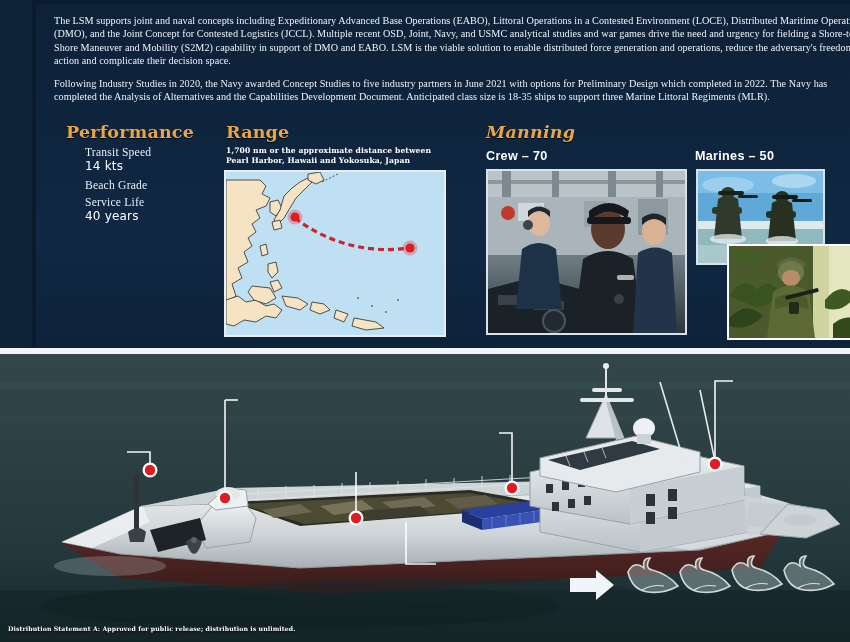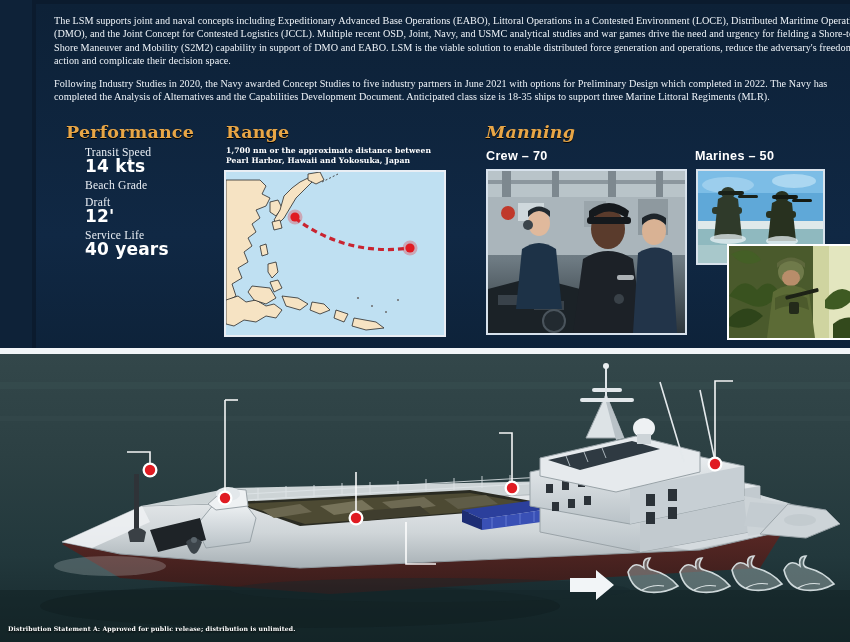--- a/index.html
+++ b/index.html
@@ -41,21 +41,21 @@
     color:#ffffff;
   }
   .perf-row{margin-bottom:4.5px;}
   .perf-label{
     font-family:"Liberation Serif", serif;
     font-size:11.6px;line-height:13px;color:#e9eef4;
     display:block;letter-spacing:.2px;
   }
   .perf-value{
     font-family:"DejaVu Sans", sans-serif;
-    font-weight:bold;font-size:17px;line-height:15px;color:#ffffff;
+    font-weight:normal;font-size:12px;line-height:15px;color:#ffffff;
     display:block;letter-spacing:.2px;
   }
 
   
   #range-head{left:190px;top:118px;}
   #range-sub{
     position:absolute;left:190px;top:142px;width:215px;
     font-family:"DejaVu Serif", serif;
     font-weight:bold;font-size:7.6px;line-height:10px;color:#ffffff;
     letter-spacing:.1px;
@@ -119,24 +119,20 @@
     </div>
 
     <div class="sec-head" id="perf-head">Performance</div>
     <div id="perf-list">
       <div class="perf-row">
         <span class="perf-label">Transit Speed</span>
         <span class="perf-value">14 kts</span>
       </div>
       <div class="perf-row">
         <span class="perf-label">Beach Grade</span>
-      </div>
-      <div class="perf-row">
-        <span class="perf-label">Draft</span>
-        <span class="perf-value">12'</span>
       </div>
       <div class="perf-row">
         <span class="perf-label">Service Life</span>
         <span class="perf-value">40 years</span>
       </div>
     </div>
 
     <div class="sec-head" id="range-head">Range</div>
     <div id="range-sub">1,700 nm or the approximate distance between
 Pearl Harbor, Hawaii and Yokosuka, Japan</div>

